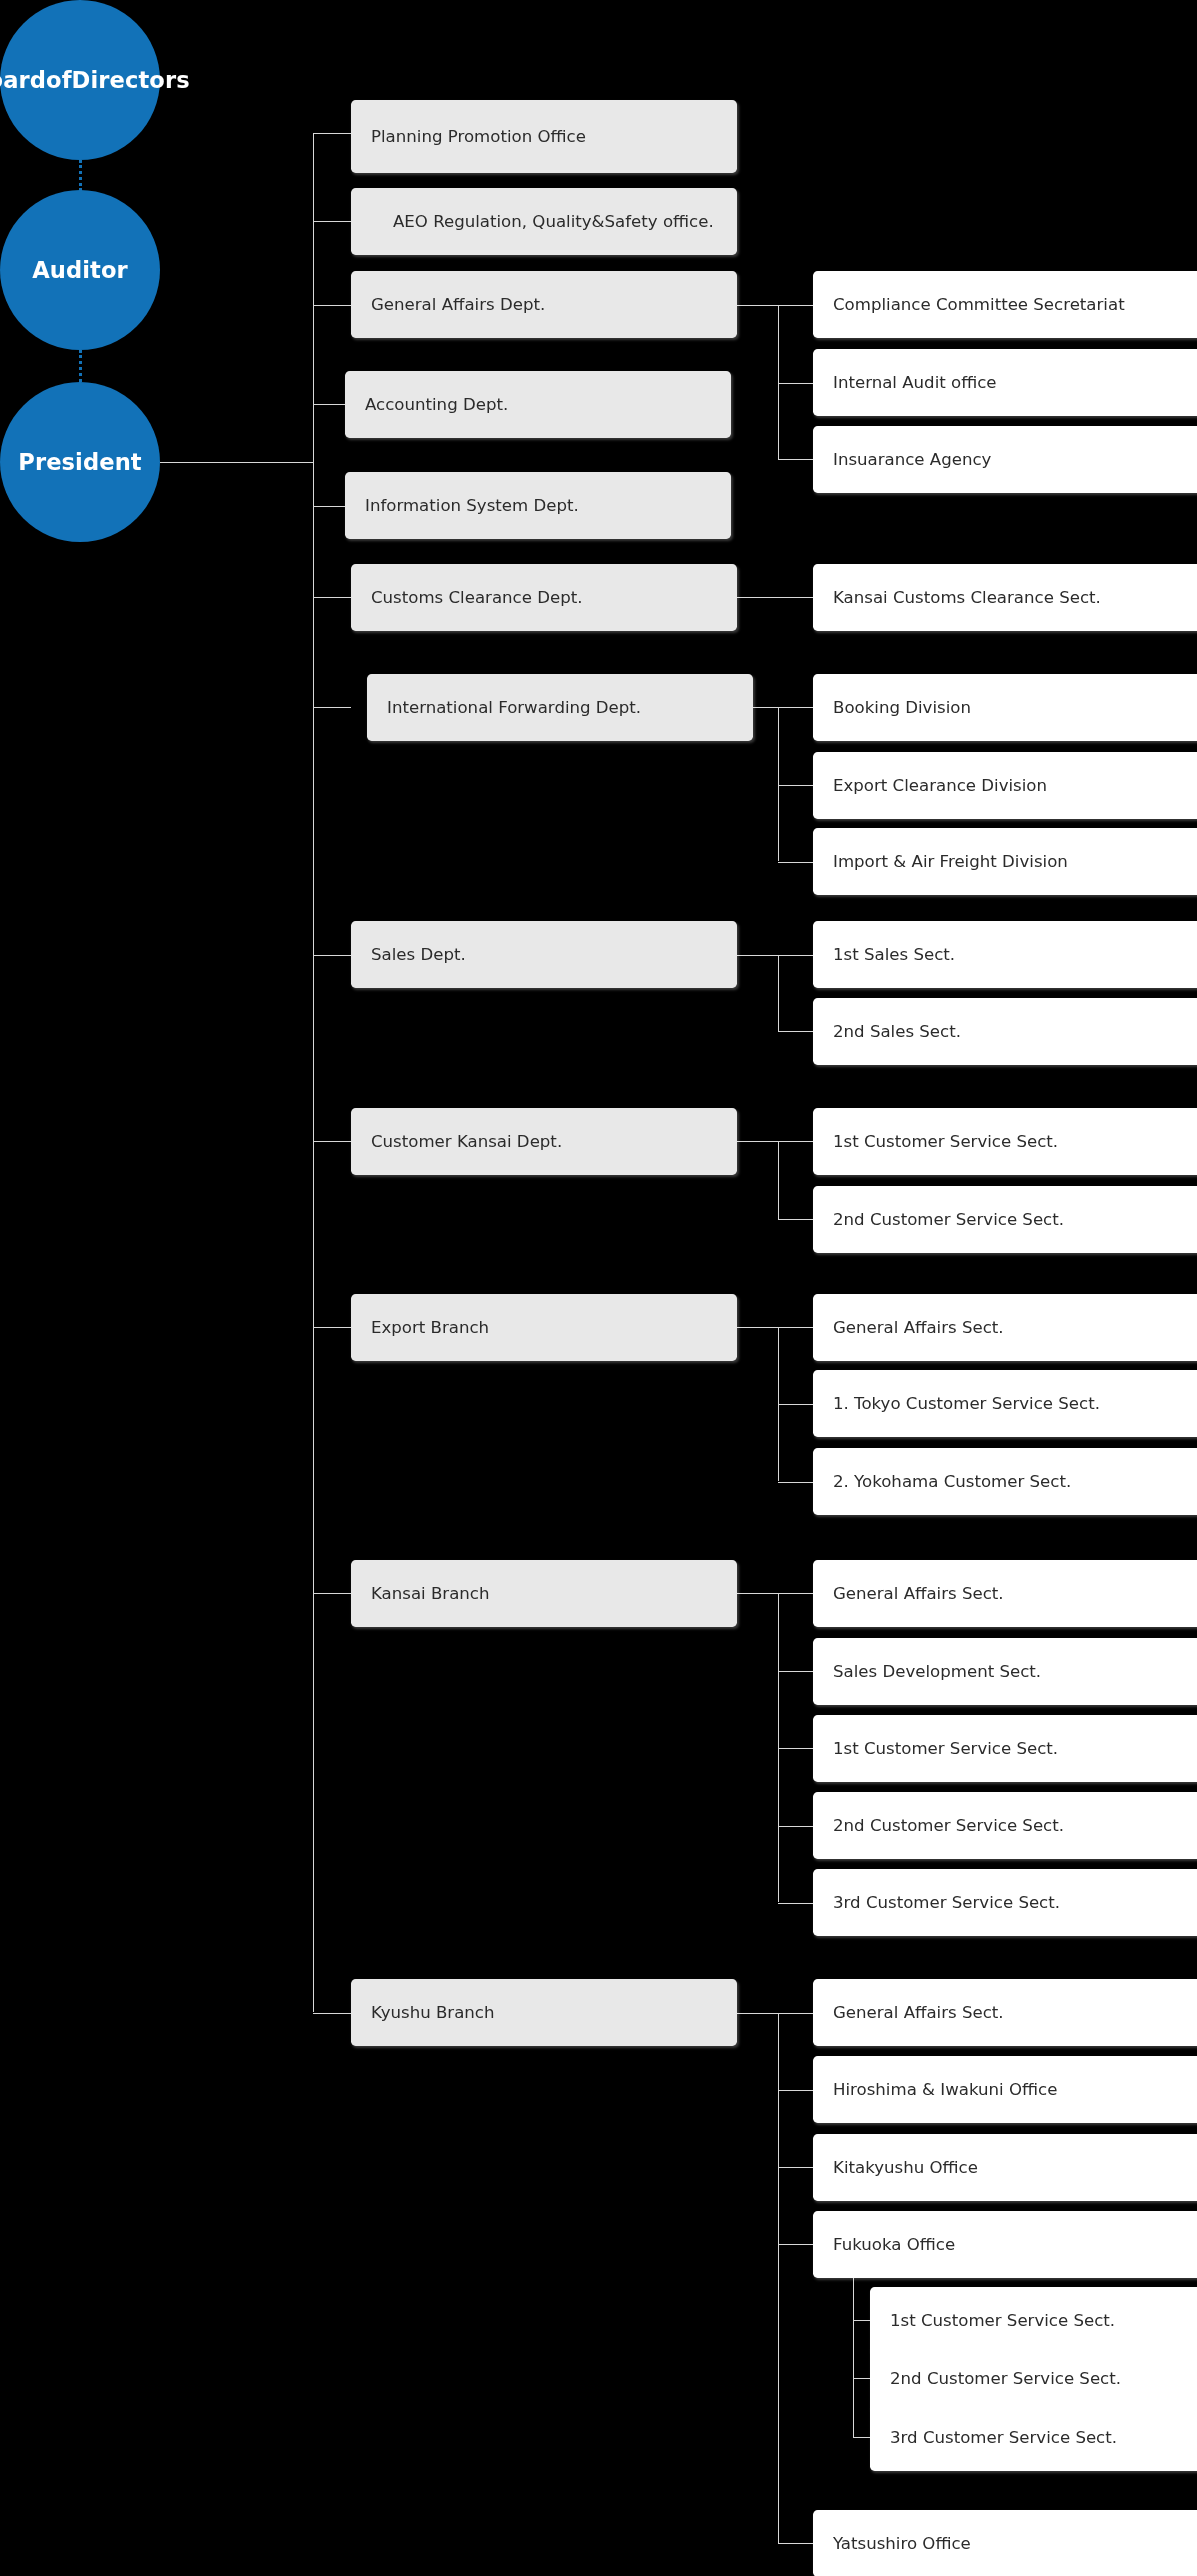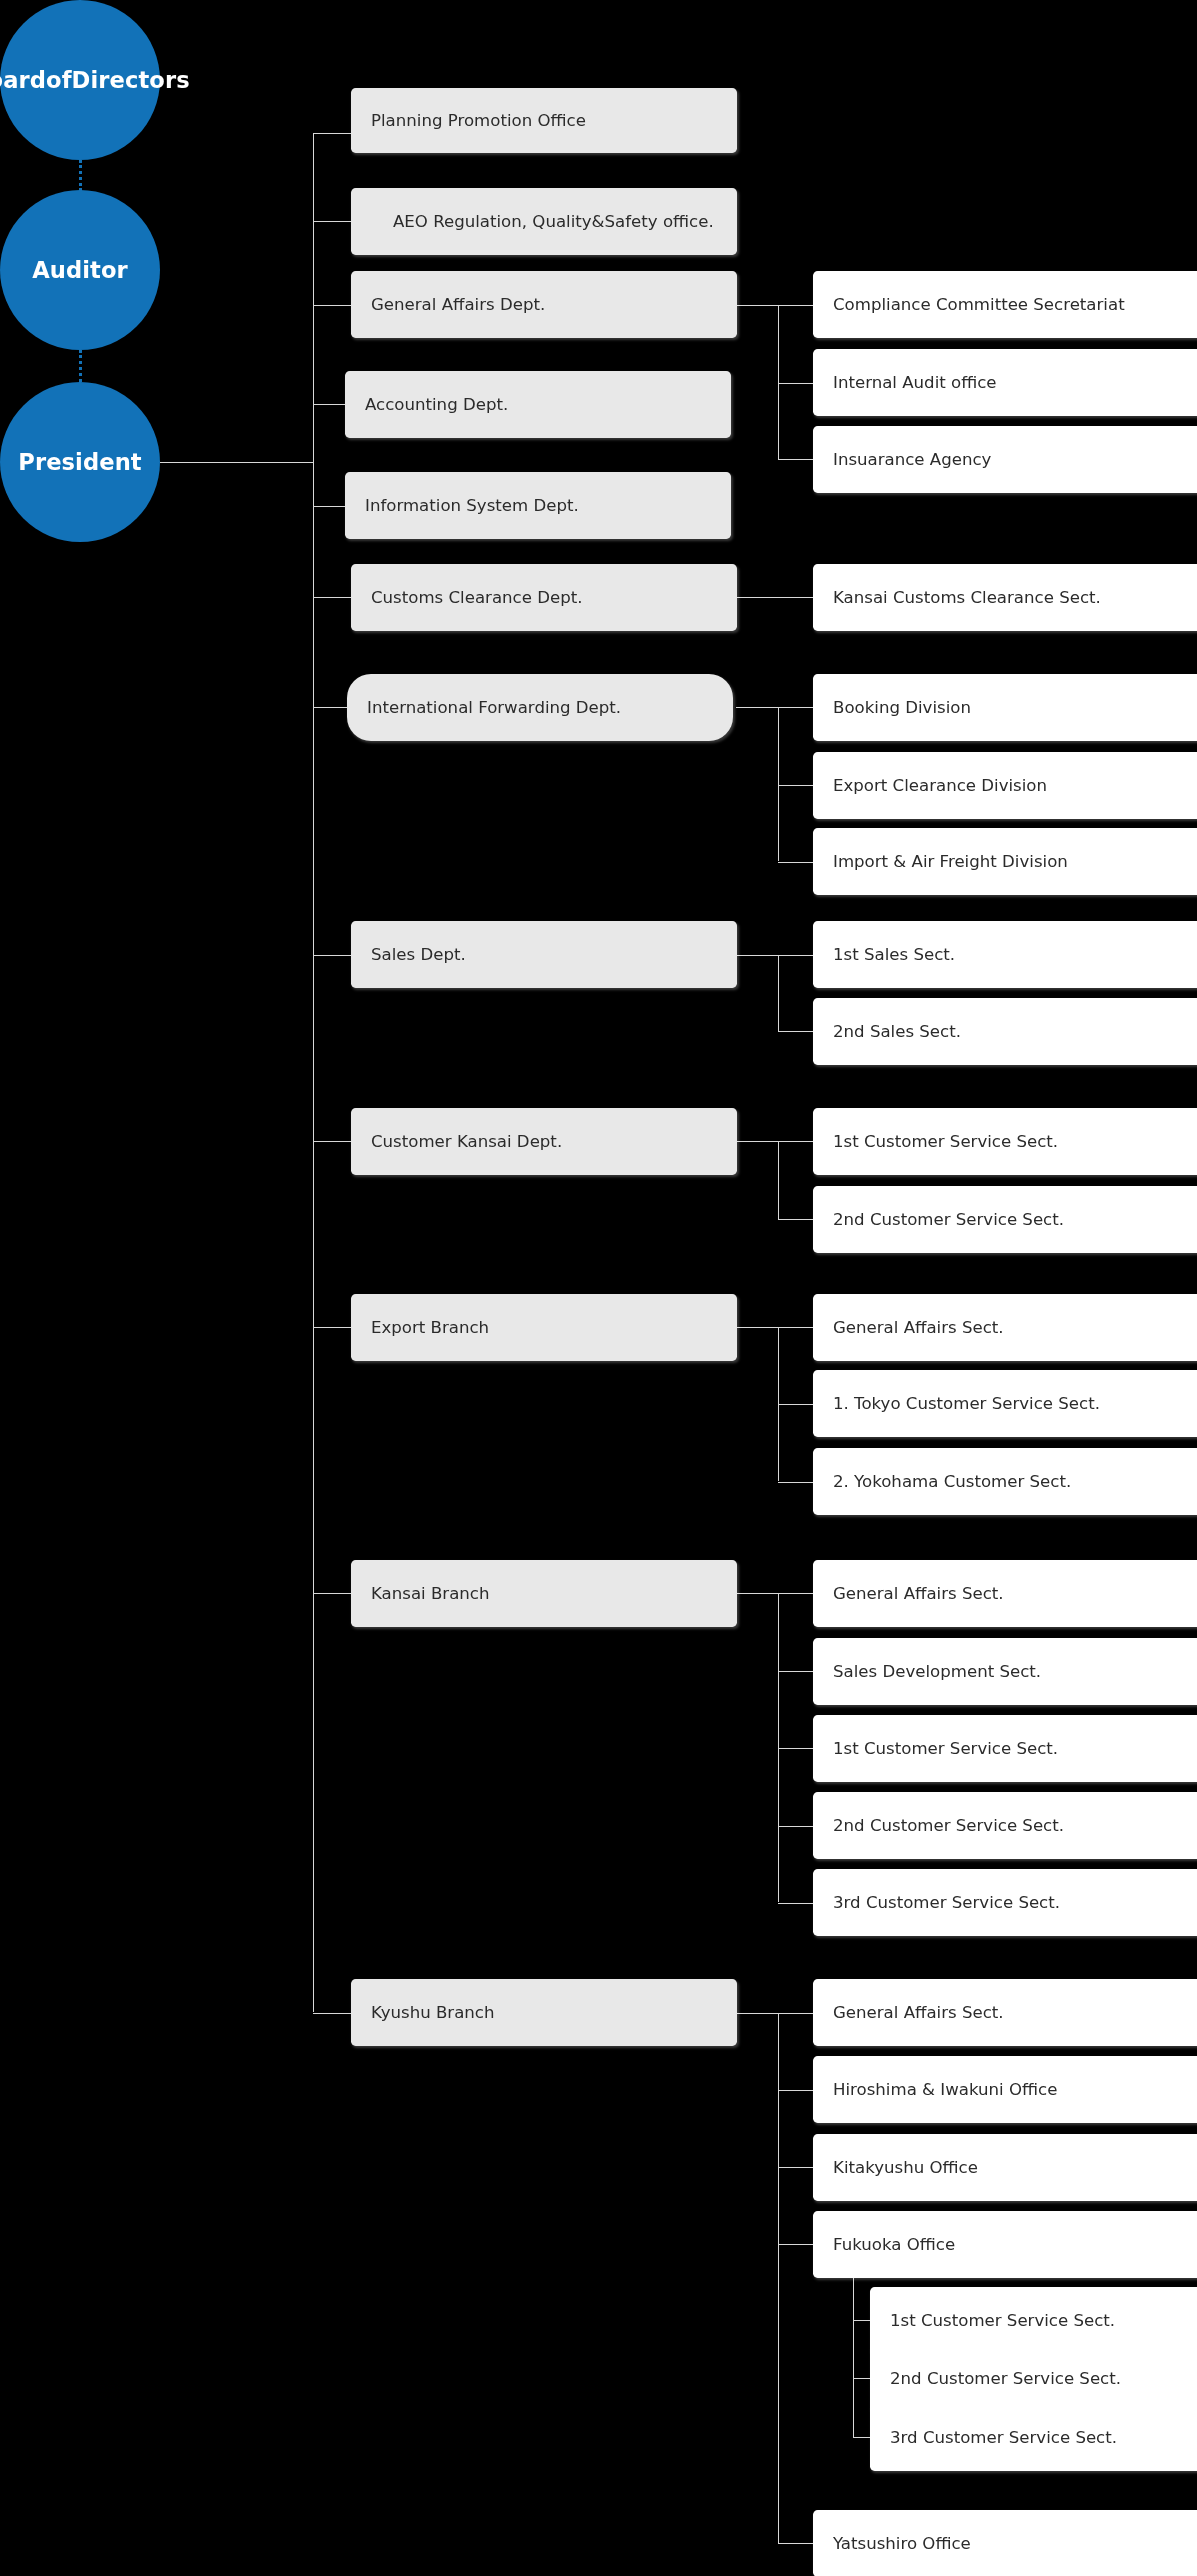--- a/index.html
+++ b/index.html
@@ -130,21 +130,21 @@
       <div class="h" style="left: 778px; top: 2090px; width: 35px;"></div>
       <div class="h" style="left: 778px; top: 2167px; width: 35px;"></div>
       <div class="h" style="left: 778px; top: 2244px; width: 35px;"></div>
       <div class="v" style="left: 853px; top: 2277px; height: 160px;"></div>
       <div class="h" style="left: 853px; top: 2320px; width: 16.6px;"></div>
       <div class="h" style="left: 853px; top: 2378px; width: 16.6px;"></div>
       <div class="h" style="left: 853px; top: 2437px; width: 16.6px;"></div>
       <div class="h" style="left: 778px; top: 2543px; width: 35px;"></div>
     </div>
   <div id="nodes">
-      <div class="box lvl2" style="left: 351px; top: 88px; width: 386px; height: 65px; text-align: right;">
+      <div class="box lvl2" style="left: 351px; top: 100px; width: 386px; height: 73px; text-align: right;">
         <span>Planning Promotion Office</span>
       </div>
       <div class="box lvl2" style="left: 351px; top: 188px; width: 386px; height: 67px; padding-left: 42px;">
         <span>AEO Regulation, Quality&amp;Safety office.</span>
       </div>
       <div class="box lvl2" style="left: 351px; top: 271px; width: 386px; height: 67px;">
         <span>General Affairs Dept.</span>
       </div>
       <div class="box lvl3" style="left: 813px; top: 271px; width: 411px; height: 67px;">
         <span>Compliance Committee Secretariat</span>
@@ -160,21 +160,21 @@
       </div>
       <div class="box lvl2" style="left: 345px; top: 472px; width: 386px; height: 67px;">
         <span>Information System Dept.</span>
       </div>
       <div class="box lvl2" style="left: 351px; top: 564px; width: 386px; height: 67px;">
         <span>Customs Clearance Dept.</span>
       </div>
       <div class="box lvl3" style="left: 813px; top: 564px; width: 411px; height: 67px;">
         <span>Kansai Customs Clearance Sect.</span>
       </div>
-      <div class="box lvl2" style="left: 347px; top: 674px; width: 386px; height: 67px; border-radius: 24px;">
+      <div class="box lvl2" style="left: 367px; top: 674px; width: 386px; height: 67px;">
         <span>International Forwarding Dept.</span>
       </div>
       <div class="box lvl3" style="left: 813px; top: 674px; width: 411px; height: 67px;">
         <span>Booking Division</span>
       </div>
       <div class="box lvl3" style="left: 813px; top: 752px; width: 411px; height: 67px;">
         <span>Export Clearance Division</span>
       </div>
       <div class="box lvl3" style="left: 813px; top: 828px; width: 411px; height: 67px;">
         <span>Import &amp; Air Freight Division</span>

